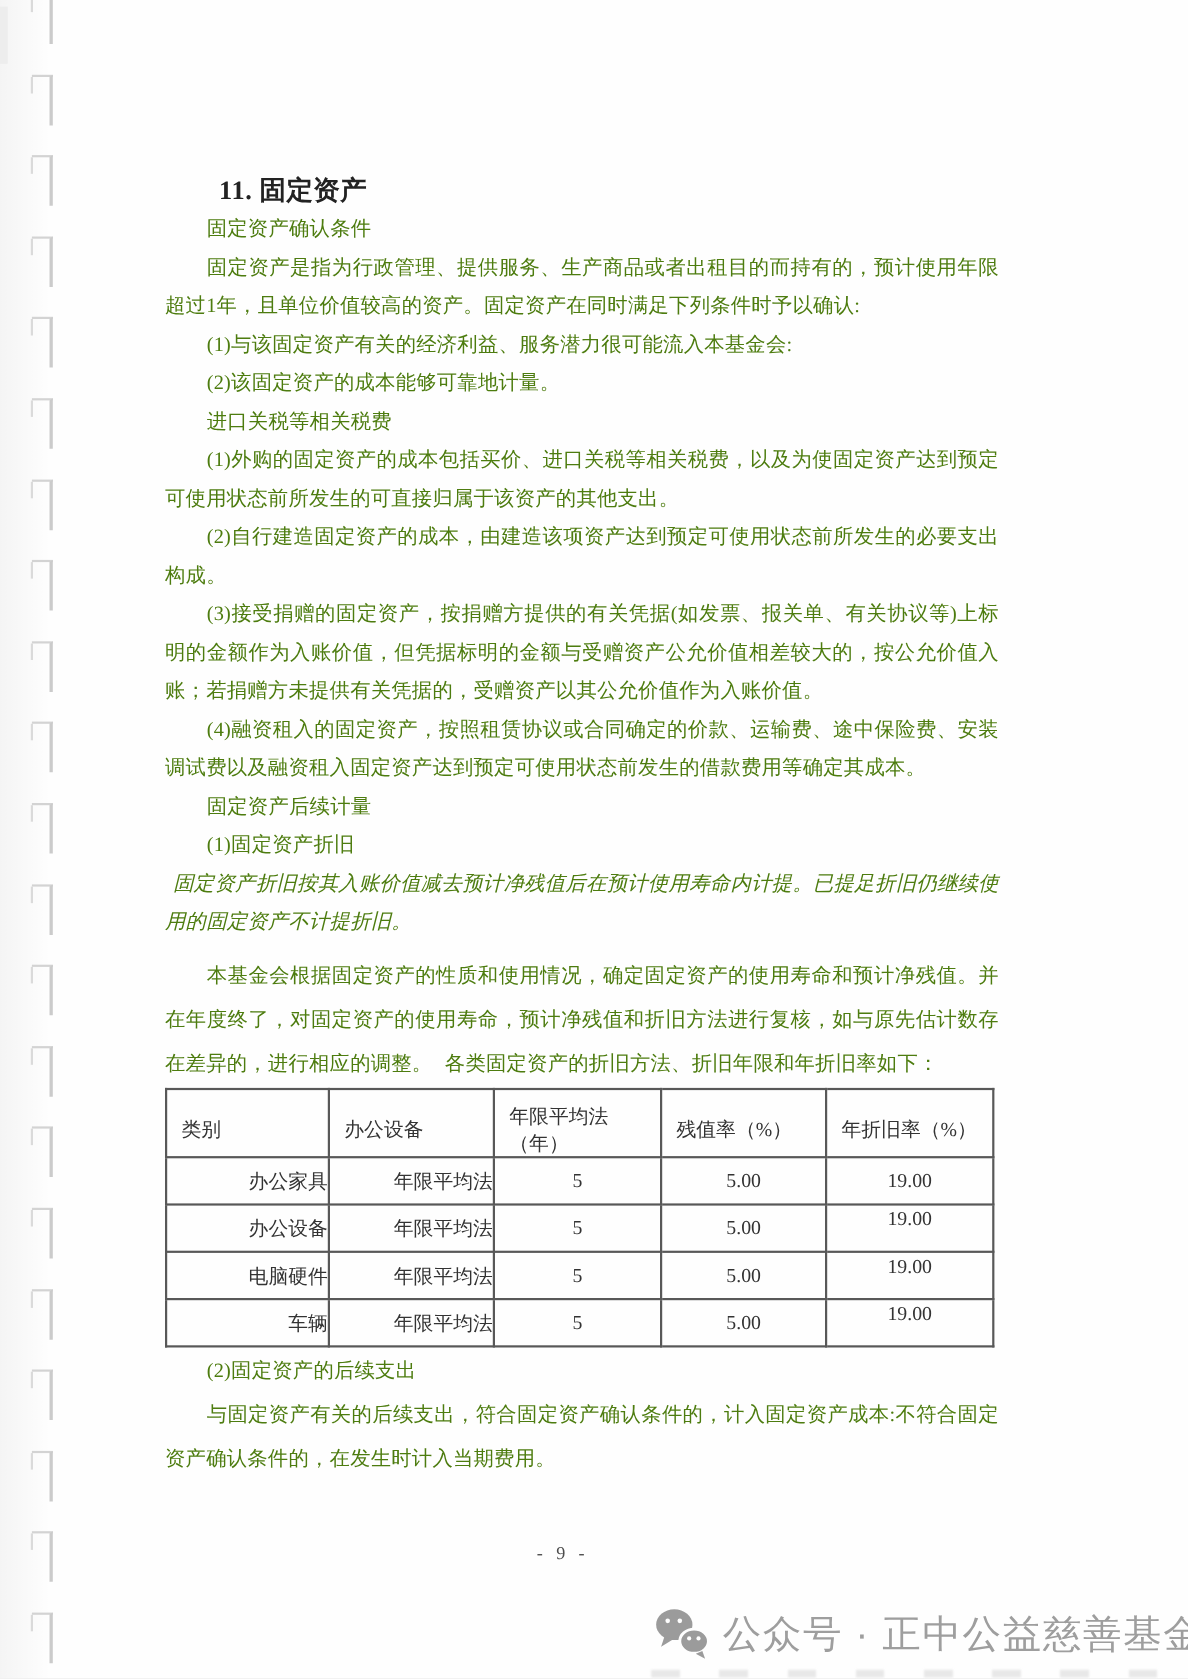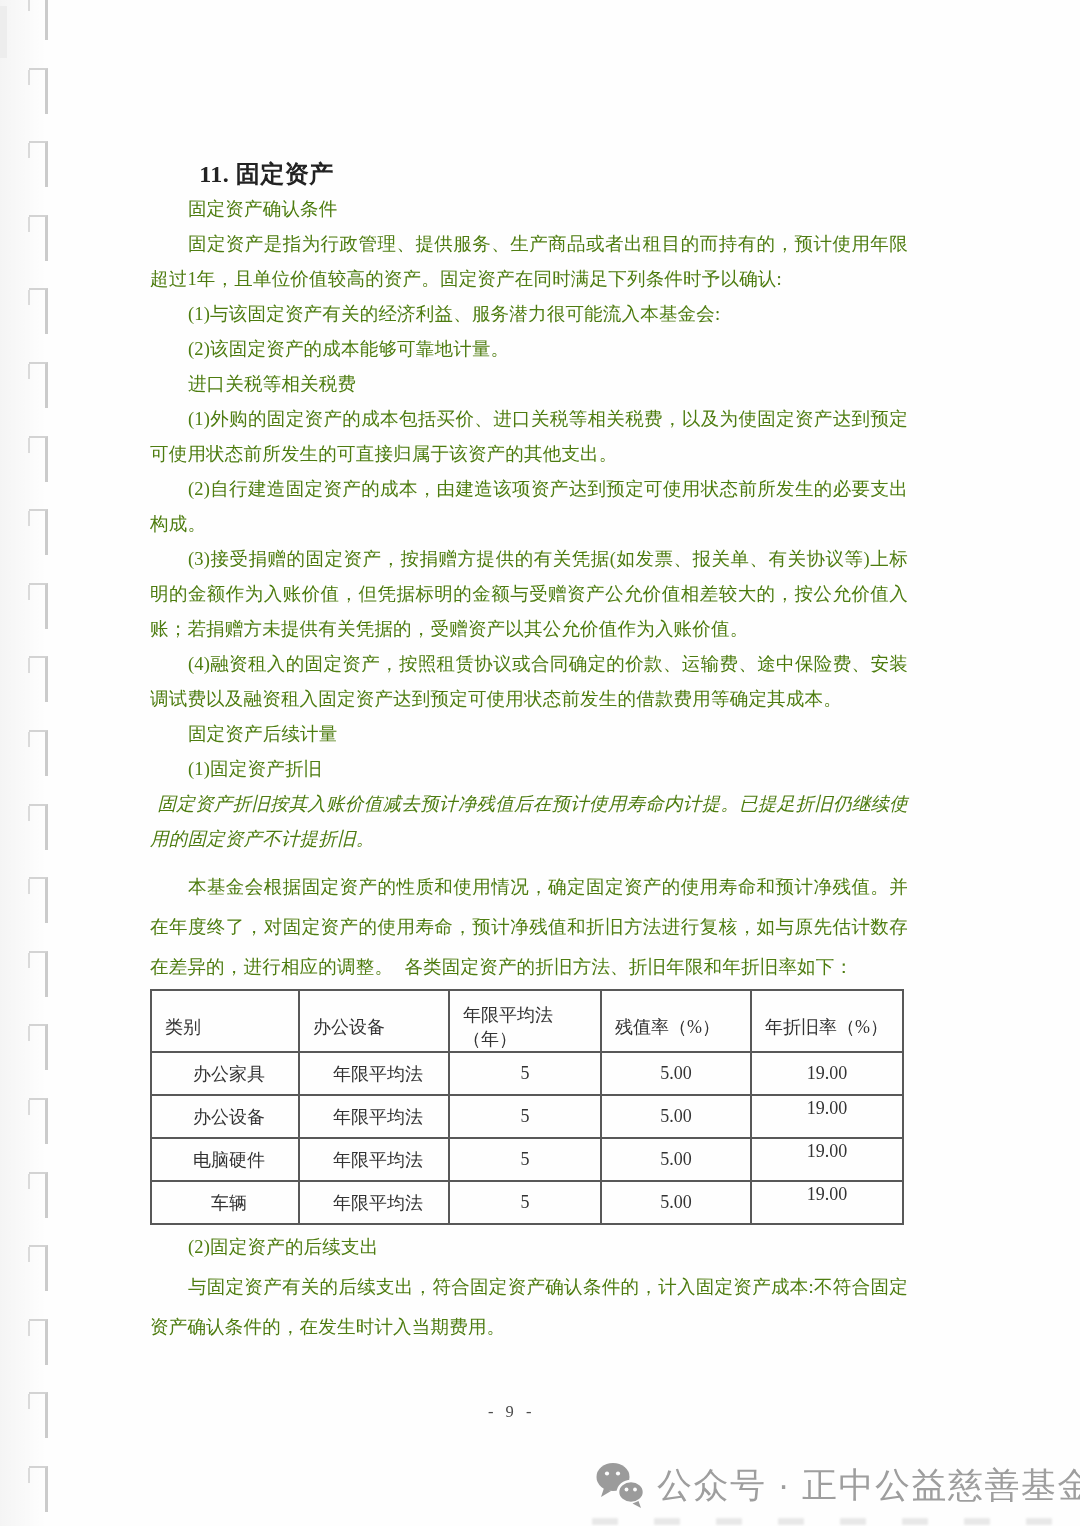--- a/index.html
+++ b/index.html
@@ -35,21 +35,21 @@
   .para.flush  { text-indent:0.4em;font-style:italic; }
   .para.loose  { line-height:40px; }
   .para.start-gap { margin-top:12px;font-family:Liberation Mono, monospace; }
 
   .dep-table {
     border-collapse:collapse; table-layout:fixed; width:752px; margin-top:0;
     font-size:18px; color:#333;
   }
   .dep-table th, .dep-table td { border:2px solid #585858; height:41px; font-weight:normal; }
   .dep-table th { text-align:left; padding:12px 0 0 13px; height:42px; }
-  .dep-table td.left { text-align:center; padding:0 0 0 8px; }
+  .dep-table td.left { text-align:right; padding:0 0 0 8px; }
   .dep-table td.num  { text-align:center; padding:0; }
   .raised { position:relative; top:-8px; display:inline-block; }
 
   #closing { margin-top:2px; }
 
   .pagenum {
     position:absolute; left:488px; top:1402px;
     font-size:16.5px; color:#4c4c4c; letter-spacing:4px; white-space:nowrap;
   }
   .watermark {

